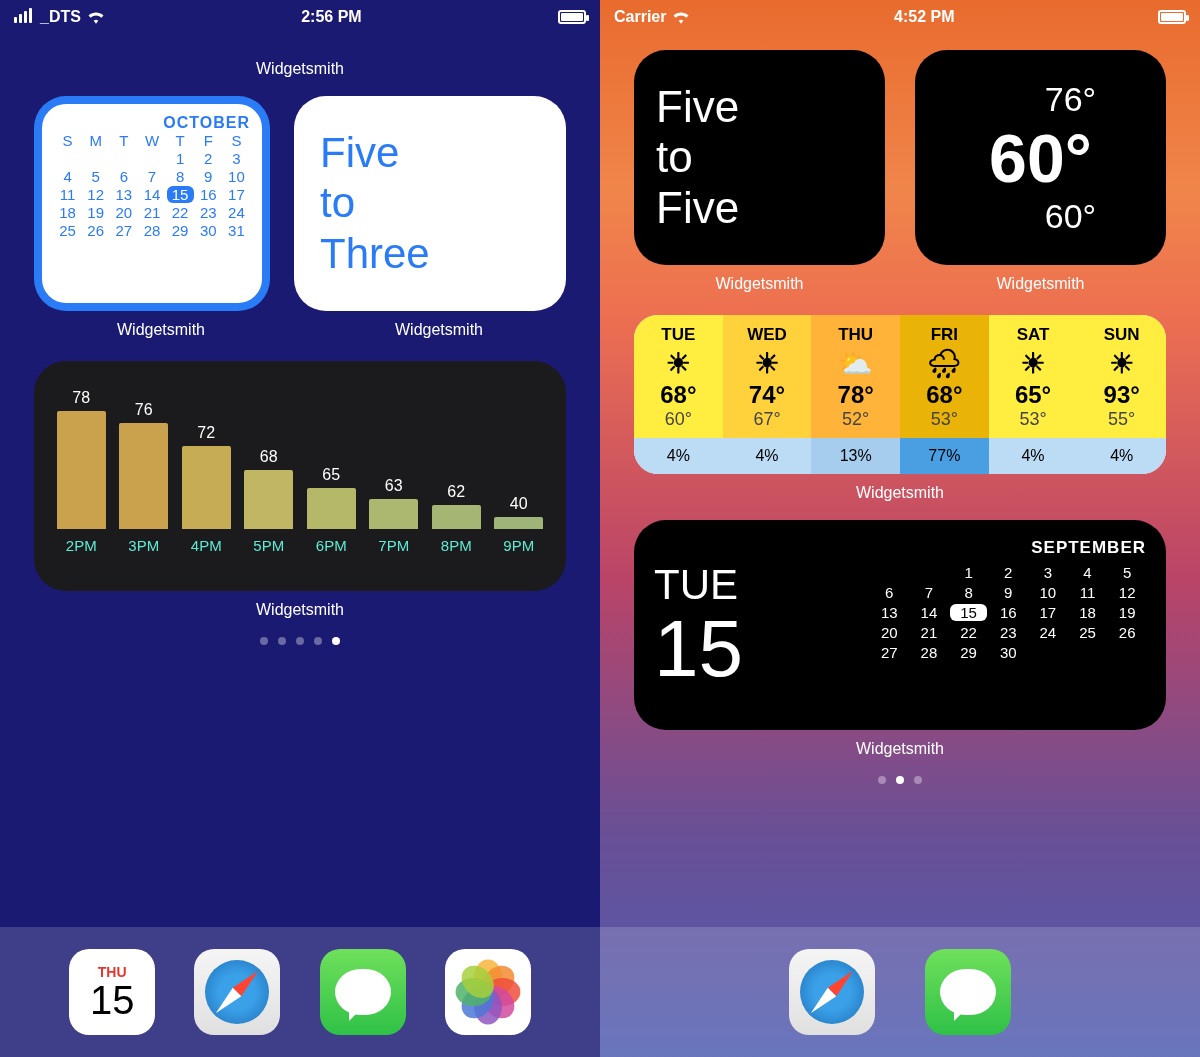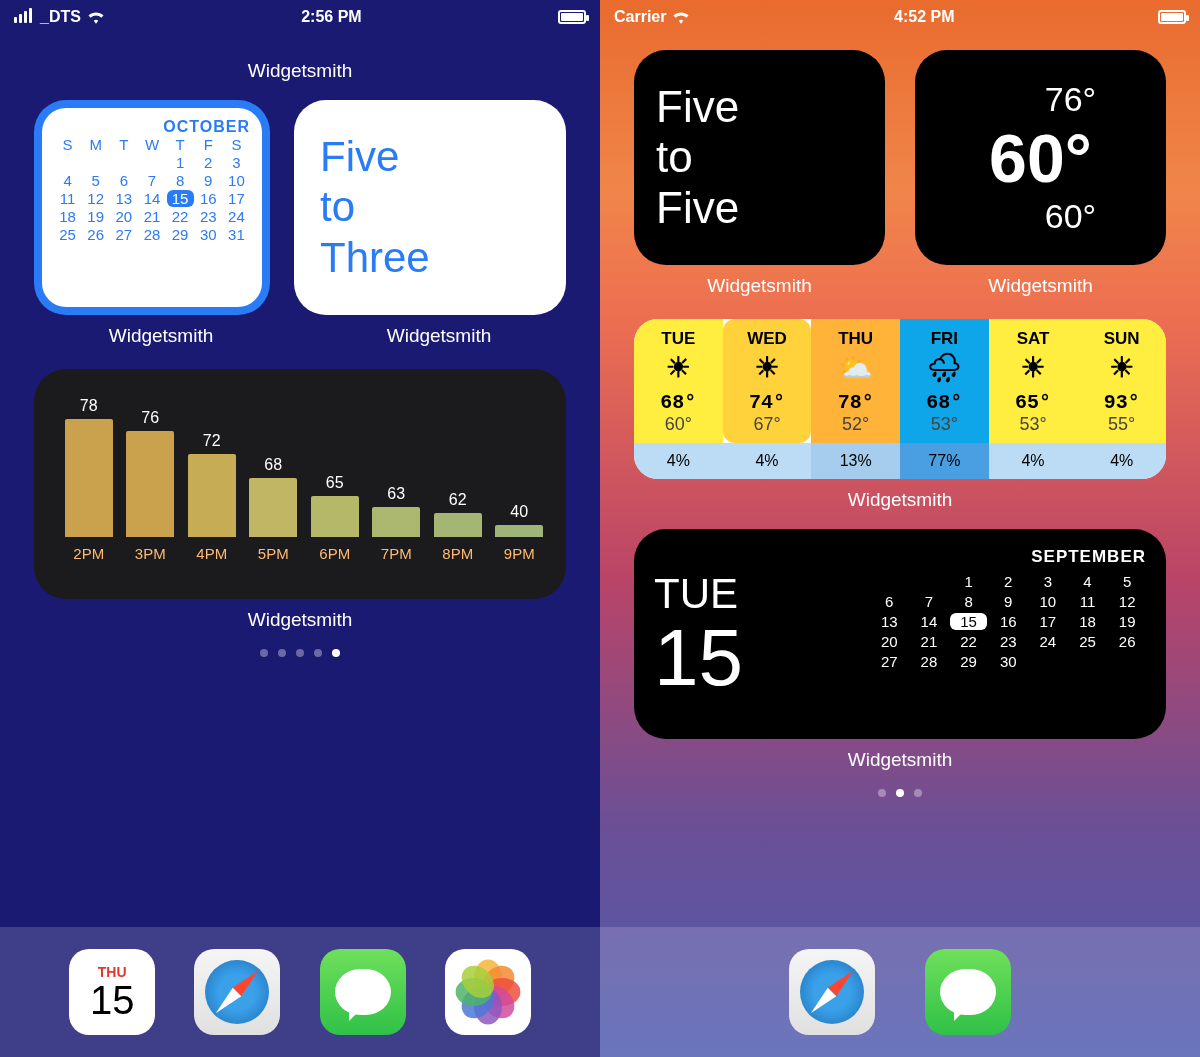--- a/index.html
+++ b/index.html
@@ -27,21 +27,21 @@
     font-size:16px; font-weight:600;
   }
   .status .left, .status .right { display:flex; align-items:center; gap:6px; }
   .bars span{display:inline-block;width:3px;background:#fff;margin-right:2px;border-radius:1px;}
   .bars span:nth-child(1){height:6px}.bars span:nth-child(2){height:9px}.bars span:nth-child(3){height:12px}.bars span:nth-child(4){height:15px}
   .wifi { width:18px;height:14px; }
   .battery { width:28px;height:14px;border:2px solid #fff;border-radius:3px;position:relative;}
   .battery::after{content:'';position:absolute;right:-5px;top:3px;width:3px;height:6px;background:#fff;border-radius:1px;}
   .battery .fill{position:absolute;left:1px;top:1px;bottom:1px;right:1px;background:#fff;border-radius:1px;}
   .content { flex:1; padding: 16px 34px 0 34px; }
-  .widget-label { text-align:center; font-size:19px; margin-top:10px; margin-bottom:18px; color:#fff;}
+  .widget-label { text-align:center; font-size:16px; margin-top:10px; margin-bottom:18px; color:#fff;}
   .phone-right .widget-label{color:#fff;}
   
   .photo-widget{
     width:100%;height:208px;border-radius:32px;overflow:hidden;position:relative;
     background:linear-gradient(180deg,#4aa5c8 0%,#1e8aa6 40%,#36a3b6 40%,#49b9c2 60%,#c9b48a 85%);
   }
   .photo-widget .mountain{position:absolute;left:0;top:0;width:50%;height:60%;
     background:linear-gradient(135deg,#3a4a52 0%,#5a6a6e 50%,#3a4a52 100%);
     clip-path:polygon(0 0,100% 0,60% 100%,0 70%);}
   .photo-widget .mountain.r{left:auto;right:0;width:30%;clip-path:polygon(100% 0,100% 70%,20% 100%,0 0);}
@@ -59,27 +59,27 @@
   .small-widget{flex:1;height:215px;border-radius:32px;}
   .cal-widget{background:#2a7bf6;padding:8px;}
   .cal-inner{background:#fff;border-radius:24px;height:100%;padding:10px 12px;color:#2a7bf6;}
   .cal-inner .month{text-align:right;font-size:16px;font-weight:600;letter-spacing:1px;}
   .cal-grid{display:grid;grid-template-columns:repeat(7,1fr);gap:1px;font-size:15px;text-align:center;}
   .cal-grid .hd{font-weight:400;font-size:15px;}
   .cal-grid .today{background:#2a7bf6;color:#fff;border-radius:6px;}
   .cal-grid .pad{visibility:hidden;}
   .time-widget{background:#fff;color:#2a7bf6;display:flex;flex-direction:column;justify-content:center;padding:26px;font-size:42px;font-weight:400;line-height:1.2;}
   
-  .chart-widget{background:#1b1b1d;border-radius:32px;height:230px;padding:18px 16px 10px 24px;margin-top:4px;}
+  .chart-widget{background:#1b1b1d;border-radius:32px;height:230px;padding:18px 16px 10px 16px;margin-top:4px;}
   .chart-area{display:flex;align-items:flex-end;height:150px;gap:0;}
   .chart-col{flex:1;display:flex;flex-direction:column;align-items:center;}
   .chart-col .val{font-size:16px;margin-bottom:4px;color:#fff;}
   .chart-col .bar{width:78%;border-radius:2px 2px 0 0;}
   .chart-labels{display:flex;margin-top:8px;}
-  .chart-labels span{flex:1;text-align:center;font-size:15px;color:#fdba74;}
+  .chart-labels span{flex:1;text-align:center;font-size:15px;color:#5eead4;}
   
   .dots{display:flex;justify-content:center;gap:10px;margin-top:6px;}
   .dots span{width:8px;height:8px;border-radius:50%;background:rgba(255,255,255,.35);}
   .dots span.active{background:#fff;}
   .dock{
     margin-top:auto;height:130px;
     background:rgba(255,255,255,.16);
     display:flex;justify-content:space-evenly;align-items:center;
     padding:0 30px;
   }
@@ -103,21 +103,21 @@
   .black-widget.time-words{font-size:44px;line-height:1.15;font-weight:500;}
   .black-widget.temp{align-items:center;text-align:center;}
   .black-widget.temp .hi{font-size:34px;margin-left:60px;}
   .black-widget.temp .cur{font-size:68px;font-weight:600;}
   .black-widget.temp .lo{font-size:34px;margin-left:60px;}
   .forecast-widget{border-radius:24px;overflow:hidden;margin-top:4px;background:#fff;}
   .fc-row{display:flex;}
   .fc-col{flex:1;display:flex;flex-direction:column;align-items:center;padding:10px 0 8px 0;color:#000;font-weight:600;}
   .fc-col .day{font-size:17px;}
   .fc-col .icon{height:36px;font-size:28px;display:flex;align-items:center;}
-  .fc-col .hi{font-size:20px;margin-top:6px;font-family:Liberation Mono, monospace;}
+  .fc-col .hi{font-size:24px;margin-top:0;}
   .fc-col .lo{font-size:18px;font-weight:400;color:#444;}
   .fc-precip{display:flex;}
   .fc-precip span{flex:1;text-align:center;padding:9px 0;font-size:16px;color:#000;}
   .day-cal{background:#000;border-radius:32px;height:210px;display:flex;padding:18px 20px;margin-top:4px;}
   .day-cal .big{flex:0 0 44%;display:flex;flex-direction:column;justify-content:center;}
   .day-cal .big .dw{font-size:42px;font-weight:500;}
   .day-cal .big .dn{font-size:80px;font-weight:400;line-height:1;}
   .day-cal .grid{flex:1;}
   .day-cal .month{text-align:right;font-size:17px;font-weight:700;letter-spacing:1px;margin-bottom:6px;}
   .day-cal .g{display:grid;grid-template-columns:repeat(7,1fr);gap:3px 2px;font-size:15px;text-align:center;}
@@ -326,33 +326,33 @@
     </div>
 
     <div class="forecast-widget">
       <div class="fc-row" id="fc-row">
           <div class="fc-col" style="background: rgb(255, 237, 63);">
             <span class="day">TUE</span>
             <span class="icon">☀</span>
             <span class="hi">68°</span>
             <span class="lo">60°</span>
           </div>
-          <div class="fc-col" style="background: rgb(255, 210, 59); border-radius: 12px;">
+          <div class="fc-col" style="background: rgb(255, 210, 59);">
             <span class="day">WED</span>
             <span class="icon">☀</span>
             <span class="hi">74°</span>
             <span class="lo">67°</span>
           </div>
           <div class="fc-col" style="background: rgb(255, 179, 56);">
             <span class="day">THU</span>
             <span class="icon">⛅</span>
             <span class="hi">78°</span>
             <span class="lo">52°</span>
           </div>
-          <div class="fc-col" style="background: #0ea5e9;">
+          <div class="fc-col" style="background: #eab308;">
             <span class="day">FRI</span>
             <span class="icon">🌧</span>
             <span class="hi">68°</span>
             <span class="lo">53°</span>
           </div>
           <div class="fc-col" style="background: rgb(255, 237, 63);">
             <span class="day">SAT</span>
             <span class="icon">☀</span>
             <span class="hi">65°</span>
             <span class="lo">53°</span>

